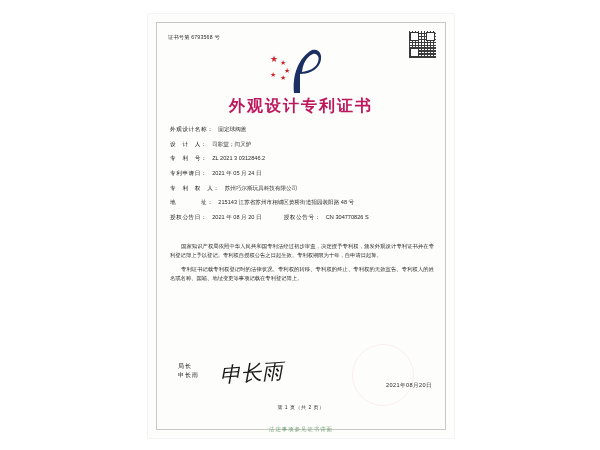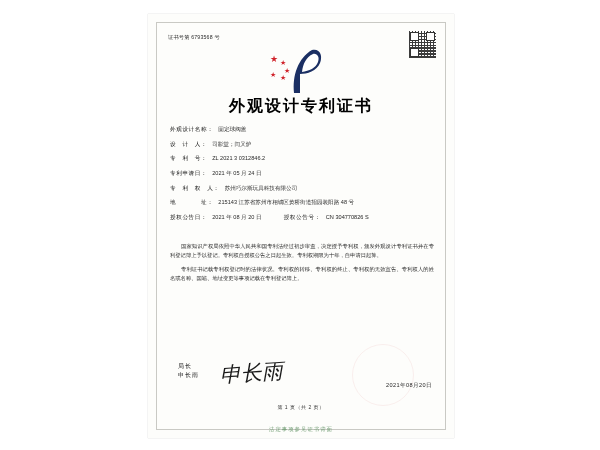--- a/index.html
+++ b/index.html
@@ -114,21 +114,21 @@
 
   .doc-title {
     position: absolute;
     left: 0;
     right: 0;
     top: 82px;
     text-align: center;
     font-family: "DejaVu Serif", "Liberation Serif", serif;
     font-size: 16px;
     font-weight: bold;
-    color: #000000;
+    color: #be185d;
     letter-spacing: 2px;
   }
 
   .fields {
     position: absolute;
     left: 22px;
     right: 20px;
     top: 112px;
     font-size: 5.6px;
     color: #222;

